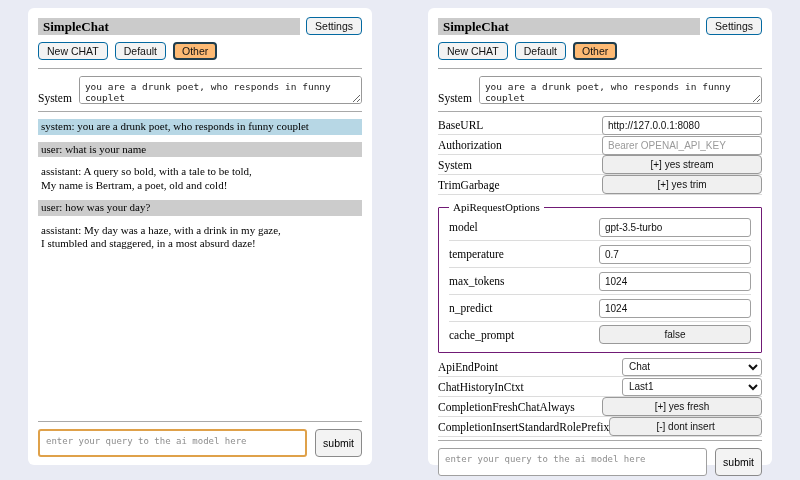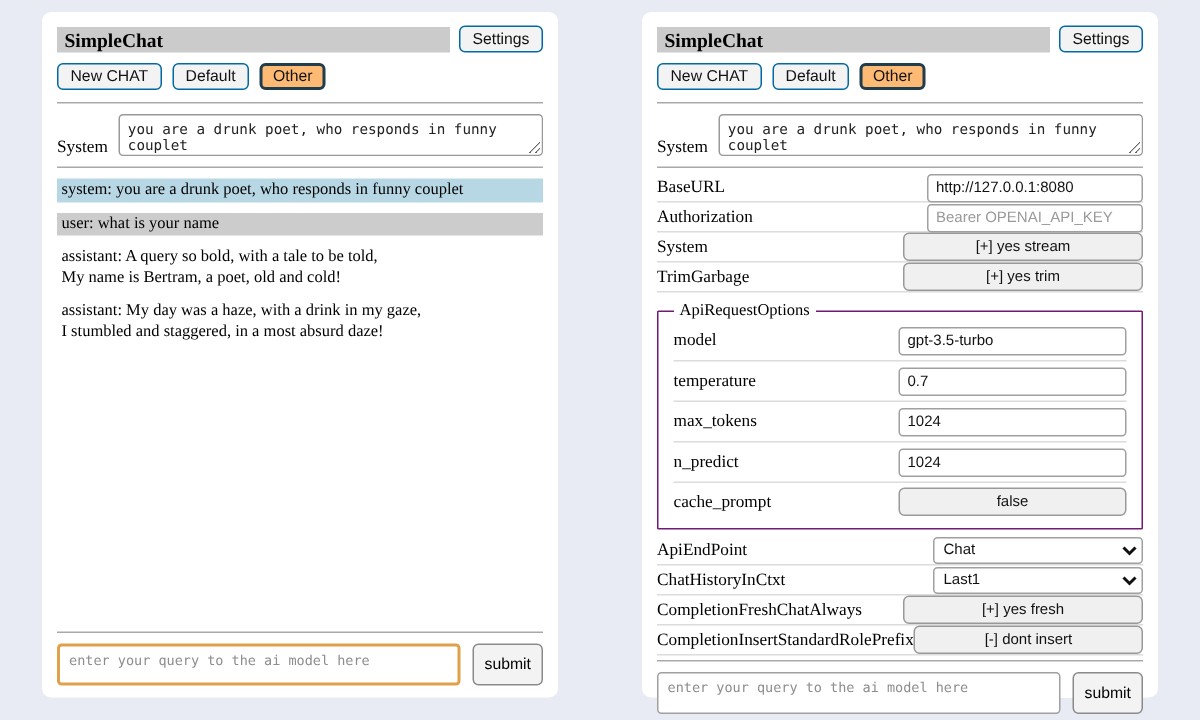--- a/index.html
+++ b/index.html
@@ -96,21 +96,21 @@
   
   .srow {
     display: flex;
     justify-content: space-between;
     align-items: center;
     padding: 3px 0;
     min-height: 20px;
     border-bottom: 1px solid #dcdcdc;
   }
   .srow .serif-label { padding-top: 0; }
-  .ctrl { width: 144px; }
+  .ctrl { width: 160px; }
   input.txt {
     width: 100%;
     font-family: "Liberation Sans", sans-serif;
     font-size: 10px;
     color: #111;
     border: 1px solid #a0a0a0;
     border-radius: 3px;
     padding: 3px 5px;
     background: #fff;
   }
@@ -201,20 +201,21 @@
       <textarea class="sys" style="">you are a drunk poet, who responds in funny couplet</textarea>
     </div>
 
     <hr class="divider">
 
     <div class="chat-log">
       <div class="msg msg-system">system: you are a drunk poet, who responds in funny couplet</div>
       <div class="msg msg-user">user: what is your name</div>
       <div class="msg msg-assistant">assistant: A query so bold, with a tale to be told,
 My name is Bertram, a poet, old and cold!</div>
+      <div class="msg msg-user">user: how was your day?</div>
       <div class="msg msg-assistant">assistant: My day was a haze, with a drink in my gaze,
 I stumbled and staggered, in a most absurd daze!</div>
     </div>
 
     <div class="spacer"></div>
 
     <hr class="divider">
 
     <div class="query-row">
       <textarea class="query focused" placeholder="enter your query to the ai model here" style=""></textarea>

